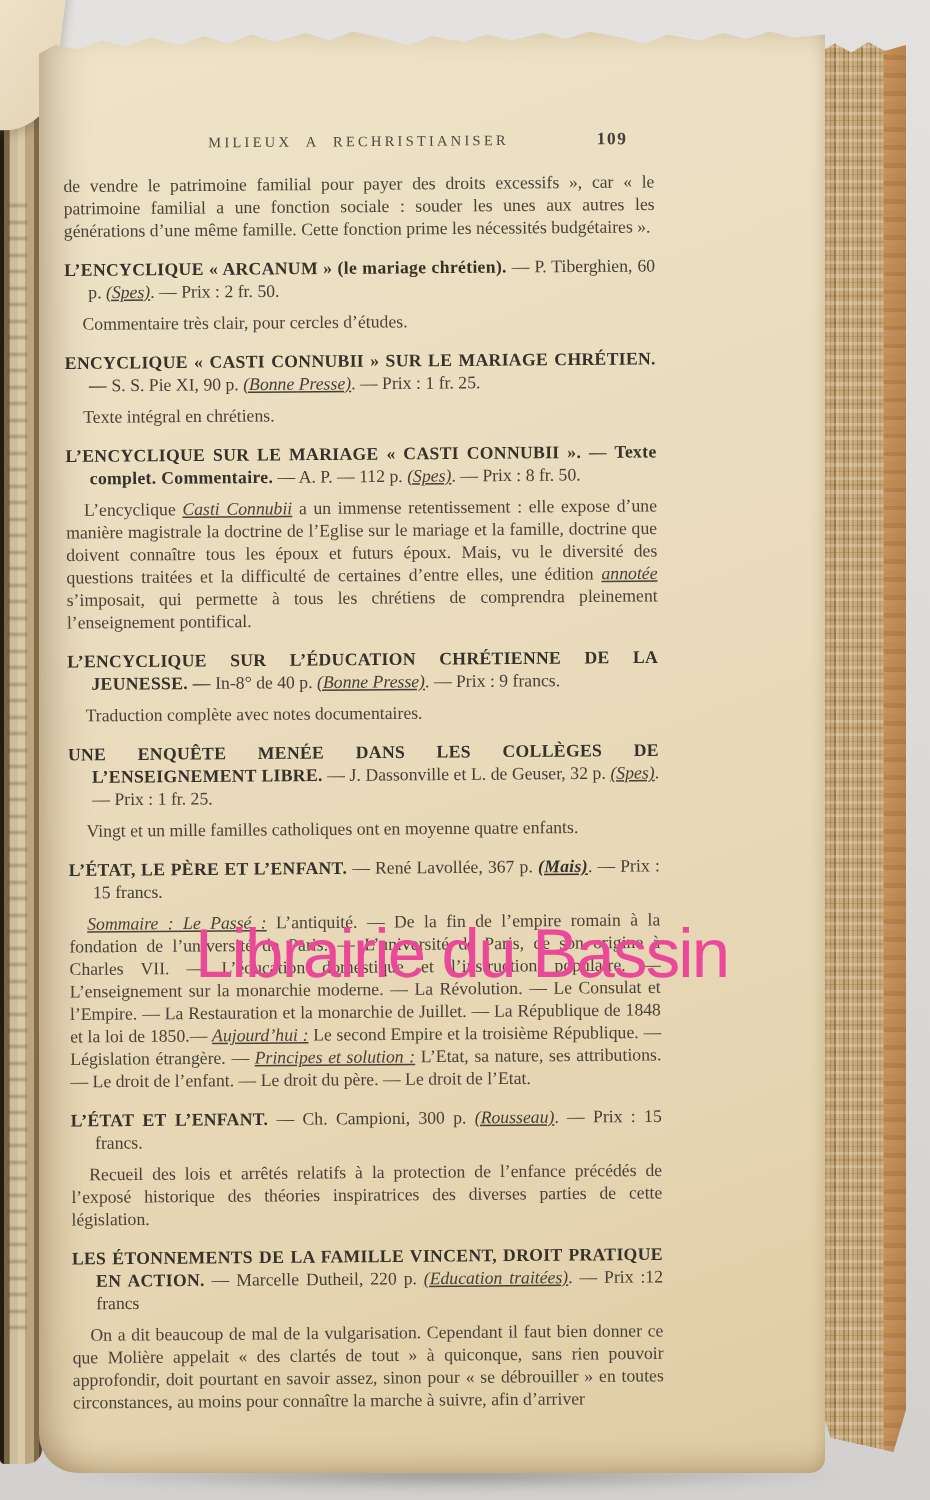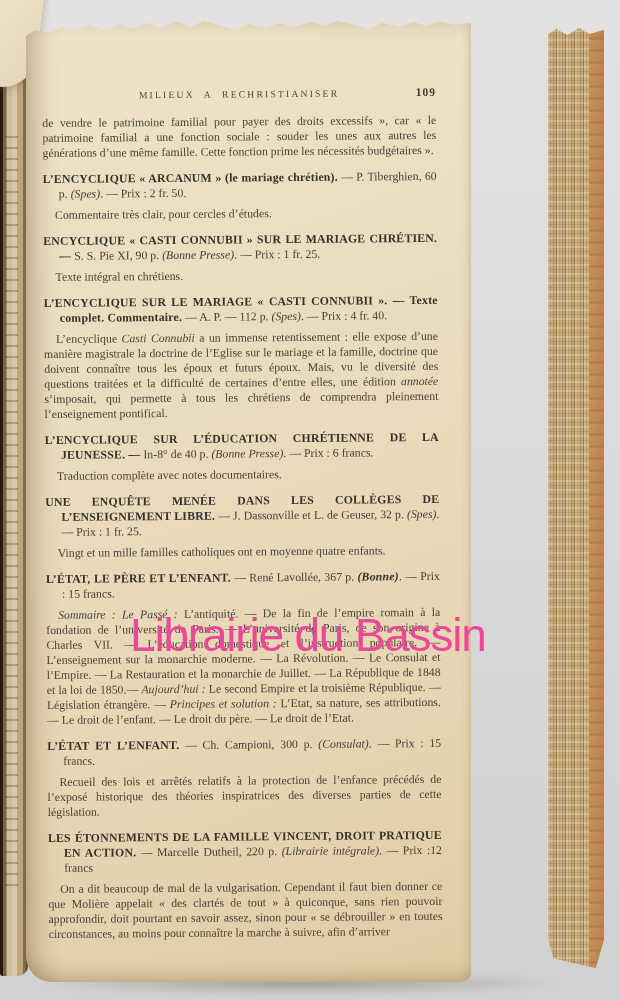--- a/index.html
+++ b/index.html
@@ -52,21 +52,21 @@
   }
   .edges::after{
     content:"";position:absolute;right:0;top:0;width:15px;height:100%;
     background:
       linear-gradient(90deg, rgba(0,0,0,0), rgba(150,95,45,.28)),
       repeating-linear-gradient(0deg,#c89261 0 4px,#b8834f 4px 7px,#c49058 7px 12px);
   }
 
   
   .page{
-    position:absolute;left:26px;top:18px;width:445px;height:964px;z-index:4;
+    position:absolute;left:26px;top:18px;width:524px;height:964px;z-index:4;
     background:linear-gradient(160deg,#eee3c9 0%,#e9dbbc 45%,#e6d5b2 75%,#dfcca5 100%);
     box-shadow:
       inset 22px 0 26px -14px rgba(110,80,45,.38),
       inset -5px 0 10px -6px rgba(130,100,60,.30),
       inset 0 -16px 20px -12px rgba(125,95,55,.33),
       inset 0 18px 20px -14px rgba(140,110,70,.22);
     border-radius:2px 2px 10px 26px;
     clip-path:polygon(0% 18px,2% 12px,5% 15px,8% 9px,11% 13px,14% 7px,18% 12px,21% 6px,
       24% 11px,27% 5px,30% 10px,34% 4px,37% 9px,40% 3px,44% 8px,47% 12px,50% 6px,
       54% 10px,57% 5px,60% 9px,64% 4px,67% 8px,70% 3px,74% 7px,77% 11px,80% 5px,
@@ -75,29 +75,29 @@
 
   .text-block{
     position:absolute;left:16px;top:70px;width:394px;
     transform:rotate(-0.45deg);transform-origin:0 0;
     color:#4a4237;font-size:11.8px;line-height:15px;text-align:justify;
   }
 
   .running-head{display:flex;align-items:baseline;margin-bottom:13px;color:#4e463e;}
   .rh-spacer{width:56px;}
   .rh-title{flex:1;text-align:center;font-size:9.6px;letter-spacing:2.2px;word-spacing:5px;}
-  .rh-num{width:56px;text-align:right;font-size:11.6px;letter-spacing:1px;font-weight:bold;color:#443d35;}
+  .rh-num{width:56px;text-align:center;font-size:11.6px;letter-spacing:1px;font-weight:bold;color:#443d35;}
 
   .intro{text-indent:0;margin:0 0 4px 0;}
 
   .entry{margin-top:11px;}
   .e-head{padding-left:16px;text-indent:-16px;color:#443e35;}
   .e-head .b{font-weight:bold;letter-spacing:.2px;color:#36312a;}
   .e-body{margin-top:6px;text-indent:12px;}
-  .i{font-style:italic;}
+  .i{font-style:italic;text-decoration:underline;}
   .b{font-weight:bold;}
 
   .watermark{
     position:absolute;left:130px;top:608px;z-index:6;white-space:nowrap;
     font-family:"Liberation Sans", sans-serif;font-size:46px;font-weight:400;
     letter-spacing:-1.2px;
   }
 </style>
 </head>
 <body>
@@ -122,41 +122,41 @@
       <div id="entries">
           <div class="entry">
             <div class="e-head"><span class="b">L’ENCYCLIQUE « ARCANUM » (le mariage chrétien).</span><span> — P. Tiberghien, 60 p. </span><span class="i">(Spes)</span><span>. — Prix : 2 fr. 50.</span></div>
             <div class="e-body"><span>Commentaire très clair, pour cercles d’études.</span></div>
           </div>
           <div class="entry">
             <div class="e-head"><span class="b">ENCYCLIQUE « CASTI CONNUBII » SUR LE MARIAGE CHRÉTIEN. —</span><span> S. S. Pie XI, 90 p. </span><span class="i">(Bonne Presse)</span><span>. — Prix : 1 fr. 25.</span></div>
             <div class="e-body"><span>Texte intégral en chrétiens.</span></div>
           </div>
           <div class="entry">
-            <div class="e-head"><span class="b">L’ENCYCLIQUE SUR LE MARIAGE « CASTI CONNUBII ». — Texte complet. Commentaire.</span><span> — A. P. — 112 p. </span><span class="i">(Spes)</span><span>. — Prix : 4 fr. 40.</span></div>
+            <div class="e-head"><span class="b">L’ENCYCLIQUE SUR LE MARIAGE « CASTI CONNUBII ». — Texte complet. Commentaire.</span><span> — A. P. — 112 p. </span><span class="i">(Spes)</span><span>. — Prix : 8 fr. 50.</span></div>
             <div class="e-body"><span>L’encyclique </span><span class="i">Casti Connubii</span><span> a un immense retentissement : elle expose d’une manière magistrale la doctrine de l’Eglise sur le mariage et la famille, doctrine que doivent connaître tous les époux et futurs époux. Mais, vu le diversité des questions traitées et la difficulté de certaines d’entre elles, une édition </span><span class="i">annotée</span><span> s’imposait, qui permette à tous les chrétiens de comprendra pleinement l’enseignement pontifical.</span></div>
           </div>
           <div class="entry">
-            <div class="e-head"><span class="b">L’ENCYCLIQUE SUR L’ÉDUCATION CHRÉTIENNE DE LA JEUNESSE. —</span><span> In-8° de 40 p. </span><span class="i">(Bonne Presse)</span><span>. — Prix : 6 francs.</span></div>
+            <div class="e-head"><span class="b">L’ENCYCLIQUE SUR L’ÉDUCATION CHRÉTIENNE DE LA JEUNESSE. —</span><span> In-8° de 40 p. </span><span class="i">(Bonne Presse)</span><span>. — Prix : 9 francs.</span></div>
             <div class="e-body"><span>Traduction complète avec notes documentaires.</span></div>
           </div>
           <div class="entry">
             <div class="e-head"><span class="b">UNE ENQUÊTE MENÉE DANS LES COLLÈGES DE L’ENSEIGNEMENT LIBRE.</span><span> — J. Dassonville et L. de Geuser, 32 p. </span><span class="i">(Spes)</span><span>. — Prix : 1 fr. 25.</span></div>
             <div class="e-body"><span>Vingt et un mille familles catholiques ont en moyenne quatre enfants.</span></div>
           </div>
           <div class="entry">
-            <div class="e-head"><span class="b">L’ÉTAT, LE PÈRE ET L’ENFANT.</span><span> — René Lavollée, 367 p. </span><span class="b i">(Bonne)</span><span>. — Prix : 15 francs.</span></div>
+            <div class="e-head"><span class="b">L’ÉTAT, LE PÈRE ET L’ENFANT.</span><span> — René Lavollée, 367 p. </span><span class="b i">(Mais)</span><span>. — Prix : 15 francs.</span></div>
             <div class="e-body"><span class="i">Sommaire : Le Passé :</span><span> L’antiquité. — De la fin de l’empire romain à la fondation de l’université de Paris. — L’université de Paris, de son origine à Charles VII. — L’éducation domestique et l’instruction populaire. — L’enseignement sur la monarchie moderne. — La Révolution. — Le Consulat et l’Empire. — La Restauration et la monarchie de Juillet. — La République de 1848 et la loi de 1850.— </span><span class="i">Aujourd’hui :</span><span> Le second Empire et la troisième République. — Législation étrangère. — </span><span class="i">Principes et solution :</span><span> L’Etat, sa nature, ses attributions. — Le droit de l’enfant. — Le droit du père. — Le droit de l’Etat.</span></div>
           </div>
           <div class="entry">
-            <div class="e-head"><span class="b">L’ÉTAT ET L’ENFANT.</span><span> — Ch. Campioni, 300 p. </span><span class="i">(Consulat)</span><span>. — Prix : 15 francs.</span></div>
+            <div class="e-head"><span class="b">L’ÉTAT ET L’ENFANT.</span><span> — Ch. Campioni, 300 p. </span><span class="i">(Rousseau)</span><span>. — Prix : 15 francs.</span></div>
             <div class="e-body"><span>Recueil des lois et arrêtés relatifs à la protection de l’enfance précédés de l’exposé historique des théories inspiratrices des diverses parties de cette législation.</span></div>
           </div>
           <div class="entry">
-            <div class="e-head"><span class="b">LES ÉTONNEMENTS DE LA FAMILLE VINCENT, DROIT PRATIQUE EN ACTION.</span><span> — Marcelle Dutheil, 220 p. </span><span class="i">(Librairie intégrale)</span><span>. — Prix :12 francs</span></div>
+            <div class="e-head"><span class="b">LES ÉTONNEMENTS DE LA FAMILLE VINCENT, DROIT PRATIQUE EN ACTION.</span><span> — Marcelle Dutheil, 220 p. </span><span class="i">(Education traitées)</span><span>. — Prix :12 francs</span></div>
             <div class="e-body"><span>On a dit beaucoup de mal de la vulgarisation. Cependant il faut bien donner ce que Molière appelait « des clartés de tout » à quiconque, sans rien pouvoir approfondir, doit pourtant en savoir assez, sinon pour « se débrouiller » en toutes circonstances, au moins pour connaître la marche à suivre, afin d’arriver</span></div>
           </div>
         </div>
 
     </div>
   </div>
 
   <div class="watermark" style="color: #ec4899;">Librairie du Bassin</div>
 </div>
 

